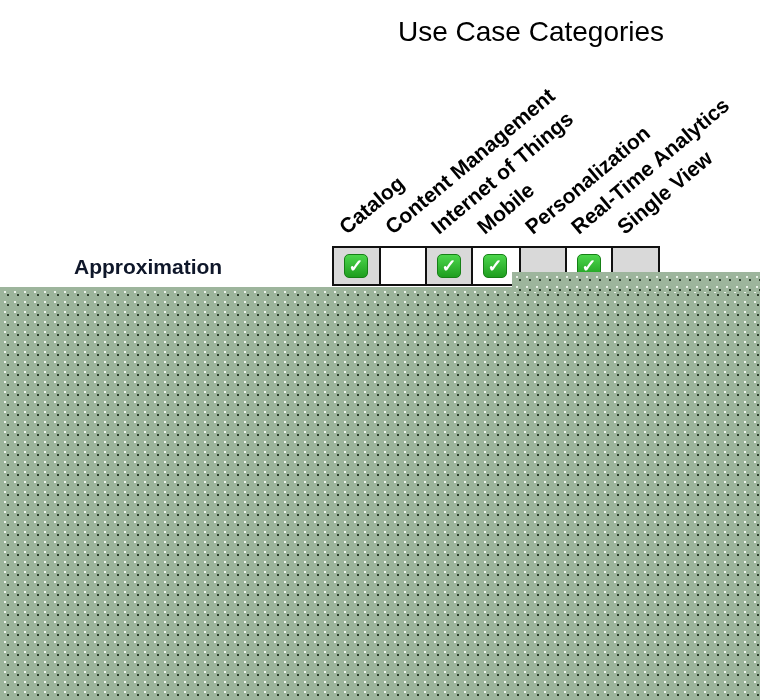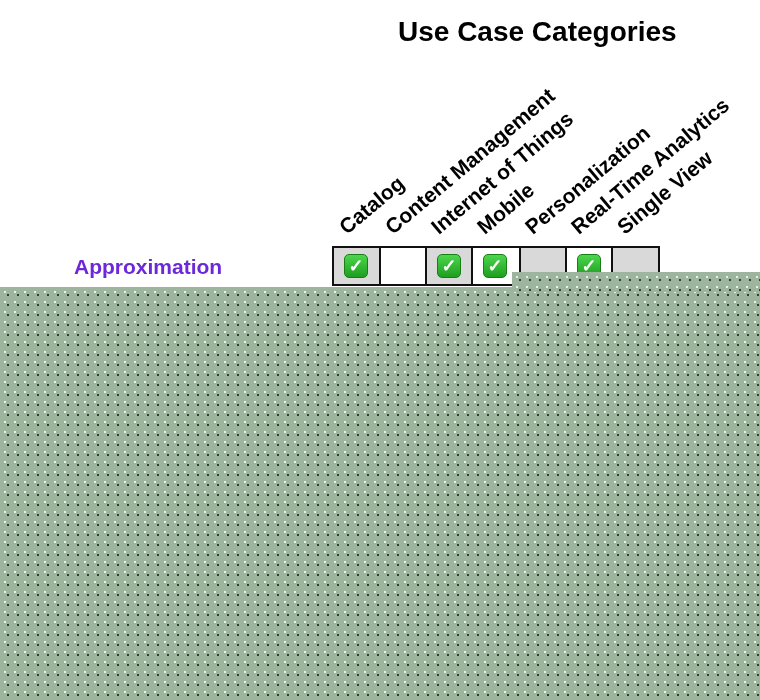--- a/index.html
+++ b/index.html
@@ -1,21 +1,21 @@
 <!DOCTYPE html>
 <html><head>
   <meta charset="utf-8">
   <style>
     html, body { margin: 0; padding: 0; background: #ffffff; }
     body { width: 760px; height: 700px; position: relative; overflow: hidden;
            font-family: "Liberation Sans", sans-serif; }
-    .title { position: absolute; left: 398px; top: 16px; font-size: 28px; font-weight: bold; color: #000; white-space: nowrap; }
+    .title { position: absolute; left: 398px; top: 16px; font-size: 28px; font-weight: normal; color: #000; white-space: nowrap; }
     .col-label { position: absolute; font-size: 21px; font-weight: bold; color: #000; white-space: nowrap;
                  transform-origin: 0 100%; transform: rotate(-40deg); }
-    .row-label { position: absolute; left: 74px; top: 255px; font-size: 21px; font-weight: bold; color: #6d28d9; text-align: center; }
+    .row-label { position: absolute; left: 74px; top: 255px; font-size: 21px; font-weight: bold; color: #0f172a; text-align: center; }
     .cell { position: absolute; border: 2px solid #111; box-sizing: border-box; }
     .cell.gray { background: #d9d9d9; }
     .cell.white { background: #ffffff; }
     .check { position: absolute; left: 10px; top: 6px; width: 24px; height: 24px; border-radius: 5px;
              background: linear-gradient(#4cd64c, #1f9e1f); border: 1px solid #168016; box-sizing: border-box;
              color: #fff; font-size: 18px; font-weight: bold; line-height: 22px; text-align: center; }
     .overlay { position: absolute; background-color: #9db59c;
                background-image: radial-gradient(#e8efe6 0.8px, transparent 1.2px), radial-gradient(#2f3f2f 0.7px, transparent 1.1px);
                background-size: 10px 10px, 10px 10px; background-position: 0 0, 3px 3px; }
   </style>

